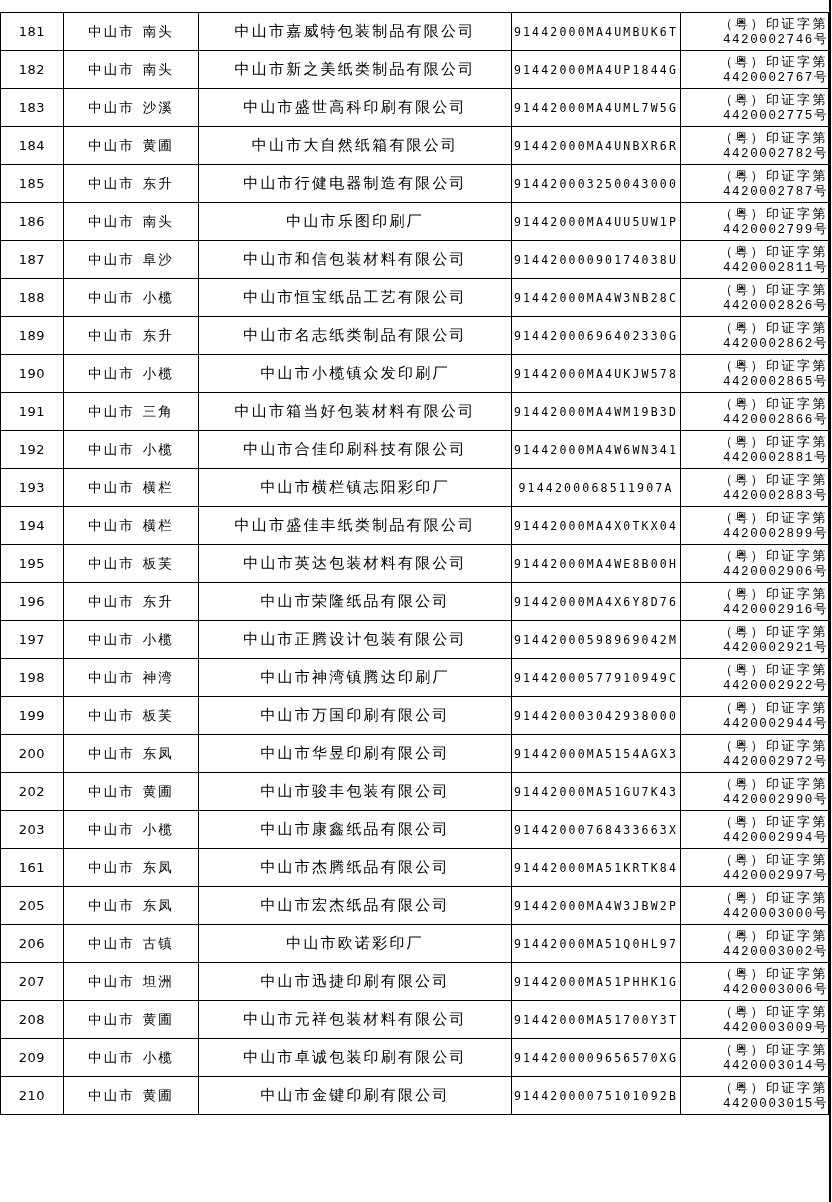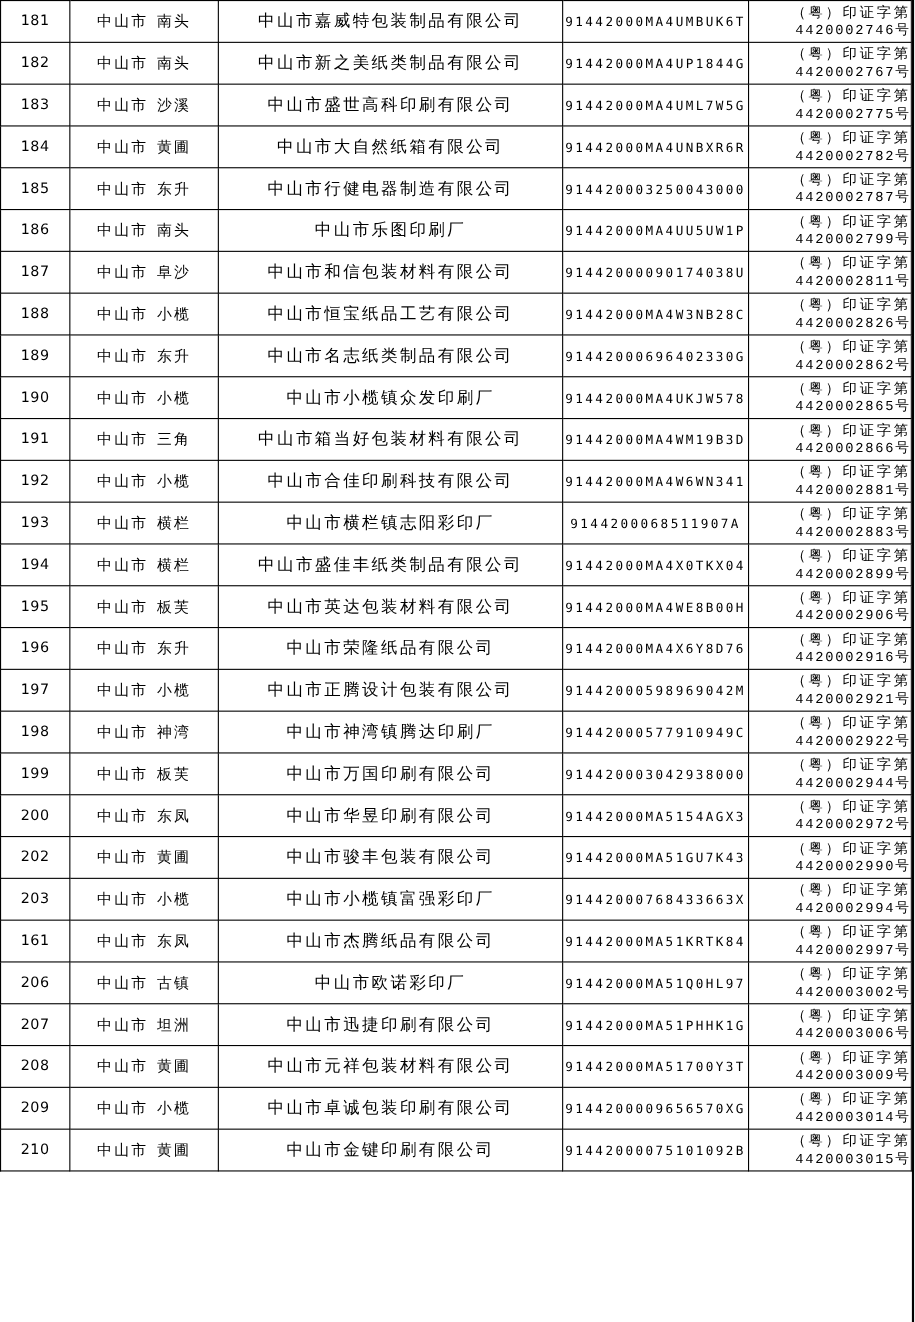--- a/index.html
+++ b/index.html
@@ -1,19 +1,19 @@
 <!DOCTYPE html>
 <html><head>
 <meta charset="utf-8">
 <style>
   html, body { margin: 0; padding: 0; background: #ffffff; }
   body { width: 832px; height: 1202px; overflow: hidden; position: relative; }
   .sheet { position: absolute; left: 0; top: 0; width: 832px; height: 1202px; }
   table {
-    position: absolute; left: 0; top: 0;
+    position: absolute; left: 0; top: 12px;
     border-collapse: collapse;
     table-layout: fixed;
     width: 829px;
     font-family: "DejaVu Sans", "Liberation Sans", sans-serif;
     color: #000;
   }
   td {
     border: 1.5px solid #000;
     height: 37px;
     padding: 0;
@@ -269,39 +269,49 @@
     <td class="c-code">91442000MA51GU7K43</td>
     <td class="c-lic">
             <span class="l1">（粤）印证字第</span>
             <span class="l2">4420002990号</span>
           </td>
   </tr>
 
   <tr>
     <td class="c-no">203</td>
     <td class="c-area"><span class="city">中山市</span><span class="sp"></span><span class="town">小榄</span></td>
-    <td class="c-name">中山市小榄镇富强彩印厂</td>
+    <td class="c-name">中山市康鑫纸品有限公司</td>
     <td class="c-code">91442000768433663X</td>
     <td class="c-lic">
             <span class="l1">（粤）印证字第</span>
             <span class="l2">4420002994号</span>
           </td>
   </tr>
 
   <tr>
     <td class="c-no">161</td>
     <td class="c-area"><span class="city">中山市</span><span class="sp"></span><span class="town">东凤</span></td>
     <td class="c-name">中山市杰腾纸品有限公司</td>
     <td class="c-code">91442000MA51KRTK84</td>
     <td class="c-lic">
             <span class="l1">（粤）印证字第</span>
             <span class="l2">4420002997号</span>
           </td>
   </tr>
 
+  <tr>
+    <td class="c-no">205</td>
+    <td class="c-area"><span class="city">中山市</span><span class="sp"></span><span class="town">东凤</span></td>
+    <td class="c-name">中山市宏杰纸品有限公司</td>
+    <td class="c-code">91442000MA4W3JBW2P</td>
+    <td class="c-lic">
+            <span class="l1">（粤）印证字第</span>
+            <span class="l2">4420003000号</span>
+          </td>
+  </tr>
 
   <tr>
     <td class="c-no">206</td>
     <td class="c-area"><span class="city">中山市</span><span class="sp"></span><span class="town">古镇</span></td>
     <td class="c-name">中山市欧诺彩印厂</td>
     <td class="c-code">91442000MA51Q0HL97</td>
     <td class="c-lic">
             <span class="l1">（粤）印证字第</span>
             <span class="l2">4420003002号</span>
           </td>

